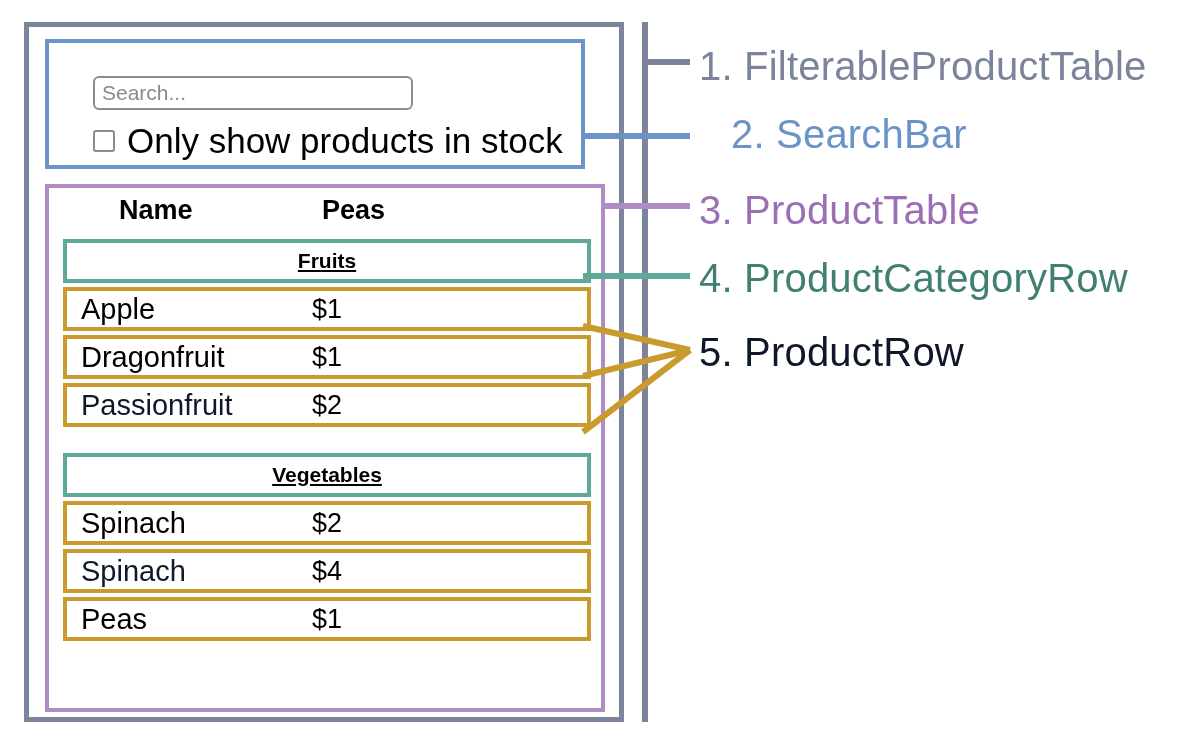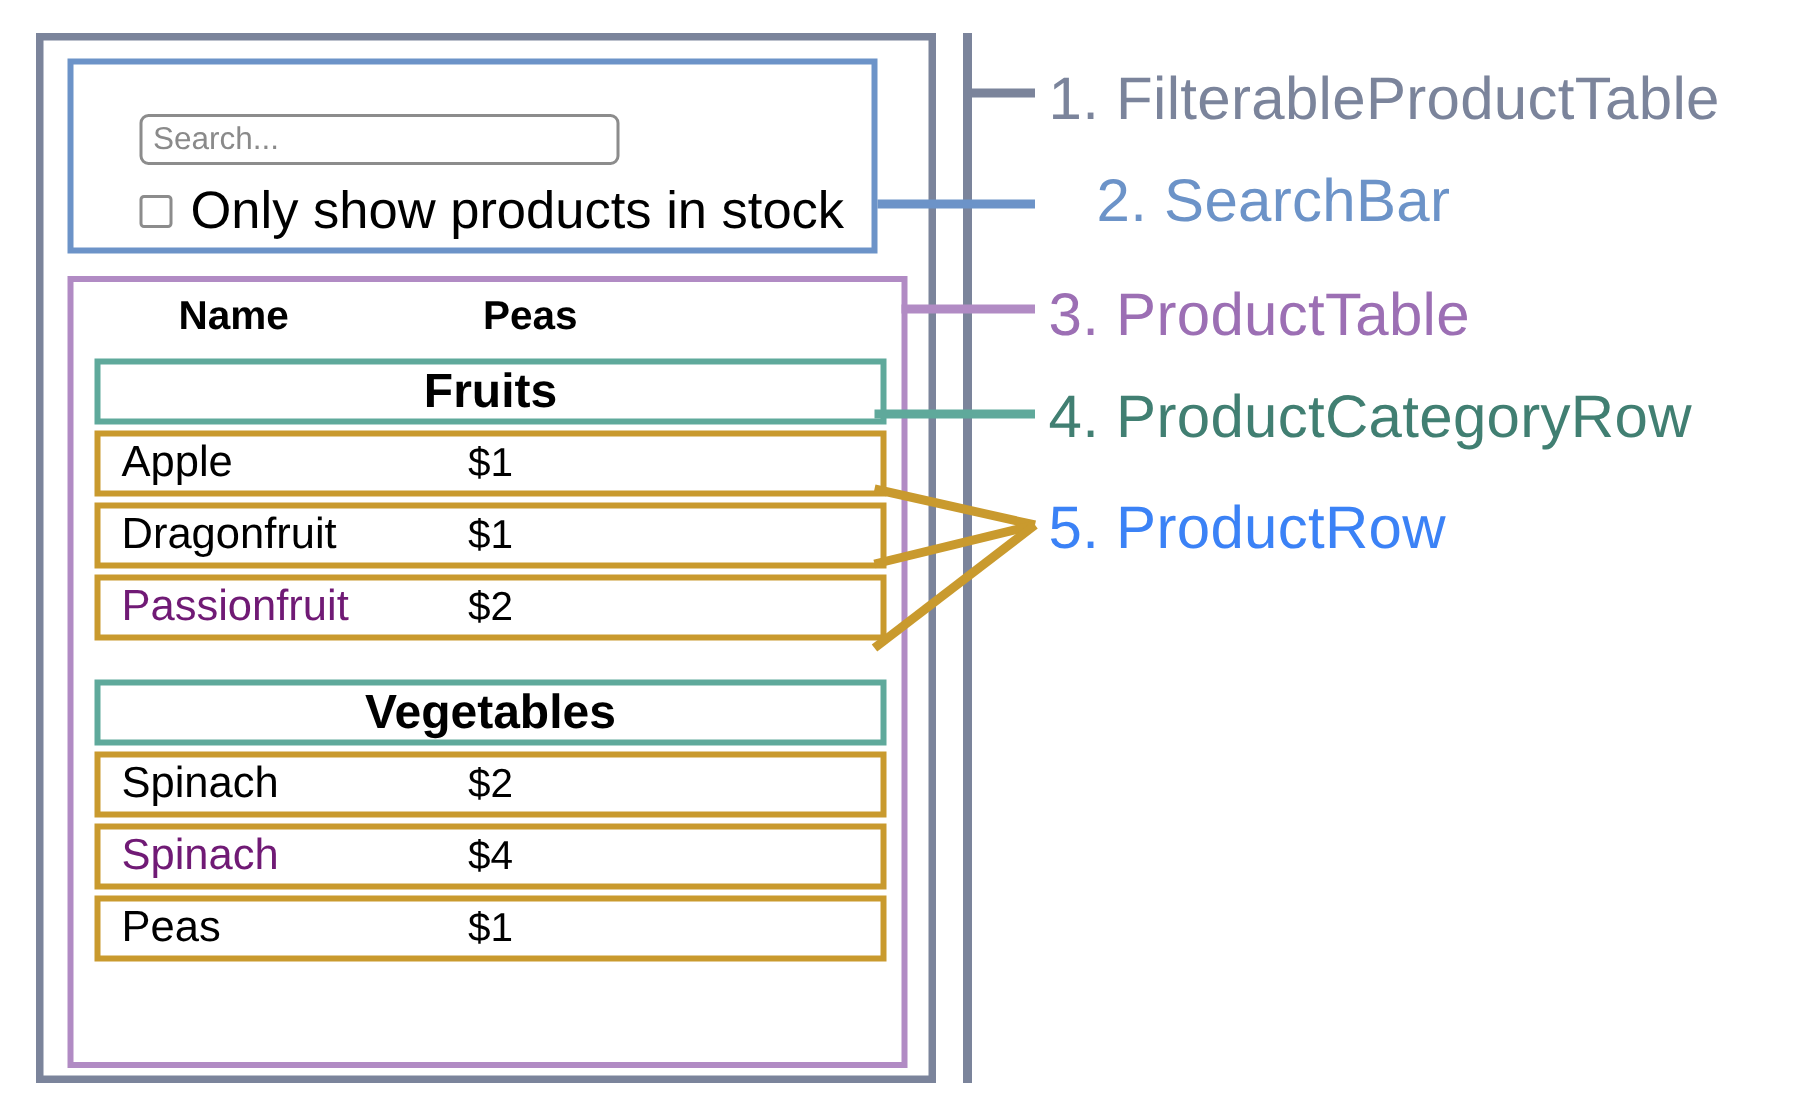--- a/index.html
+++ b/index.html
@@ -134,26 +134,27 @@
     width: 528px;
     height: 44px;
     border: 4px solid #5fa99b;
     background: #ffffff;
     display: flex;
     align-items: center;
     justify-content: center;
     margin-bottom: 4px;
   }
   .cat-row .cat-label {
-    font-size: 32px;
+    font-size: 21px;
     font-weight: bold;
     color: #000;
     line-height: 1;
     position: relative;
     top: -1px;
+    text-decoration: underline;
   }
 
   
   .prod-row {
     box-sizing: border-box;
     width: 528px;
     height: 44px;
     border: 4px solid #c99a2e;
     background: #ffffff;
     position: relative;
@@ -161,21 +162,21 @@
   }
   .prod-name {
     position: absolute;
     left: 14px;
     top: 50%;
     transform: translateY(-50%);
     font-size: 29px;
     color: #000000;
     line-height: 1;
   }
-  .prod-name.out-of-stock { color: #701a75; }
+  .prod-name.out-of-stock { color: #0f172a; }
   .prod-price {
     position: absolute;
     left: 245px;
     top: 50%;
     transform: translateY(-50%);
     font-size: 27px;
     color: #000000;
     line-height: 1;
   }
   .group-gap { height: 22px; }
@@ -195,21 +196,21 @@
     font-family: "Liberation Sans", sans-serif;
     font-size: 40px;
     letter-spacing: 0.2px;
     white-space: nowrap;
     line-height: 1;
   }
   .legend-1 { left: 699px; top: 46px;  color: #7b849b; }
   .legend-2 { left: 699px; top: 114px; color: #6c93c8; margin-left: 32px; }
   .legend-3 { left: 699px; top: 190px; color: #9c6fb4; }
   .legend-4 { left: 699px; top: 258px; color: #417f72; }
-  .legend-5 { left: 699px; top: 332px; color: #3b82f6; }
+  .legend-5 { left: 699px; top: 332px; color: #0f172a; }
 </style>
 </head>
 <body>
 
 <div id="stage">
 
   <div class="frame-outer"></div>
 
   <div class="frame-search">
     <input class="search-input" type="text" placeholder="Search..." style="">

